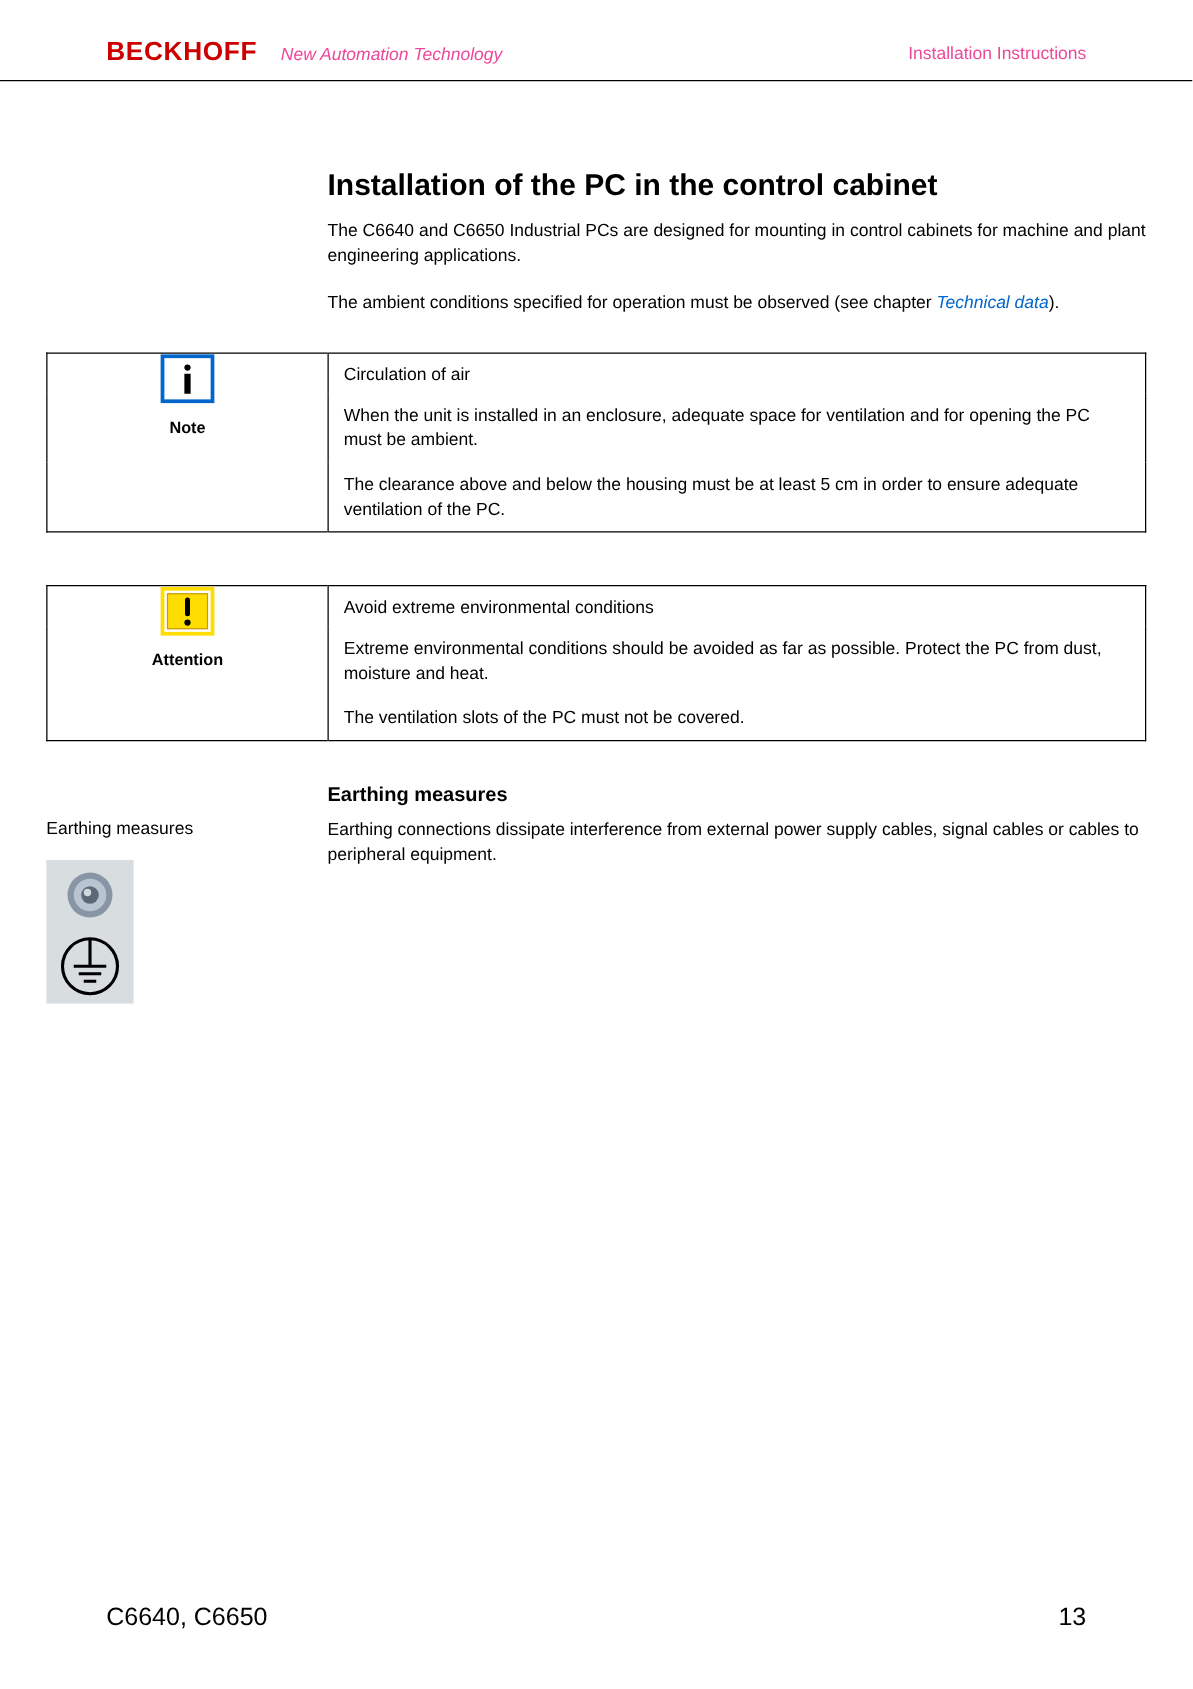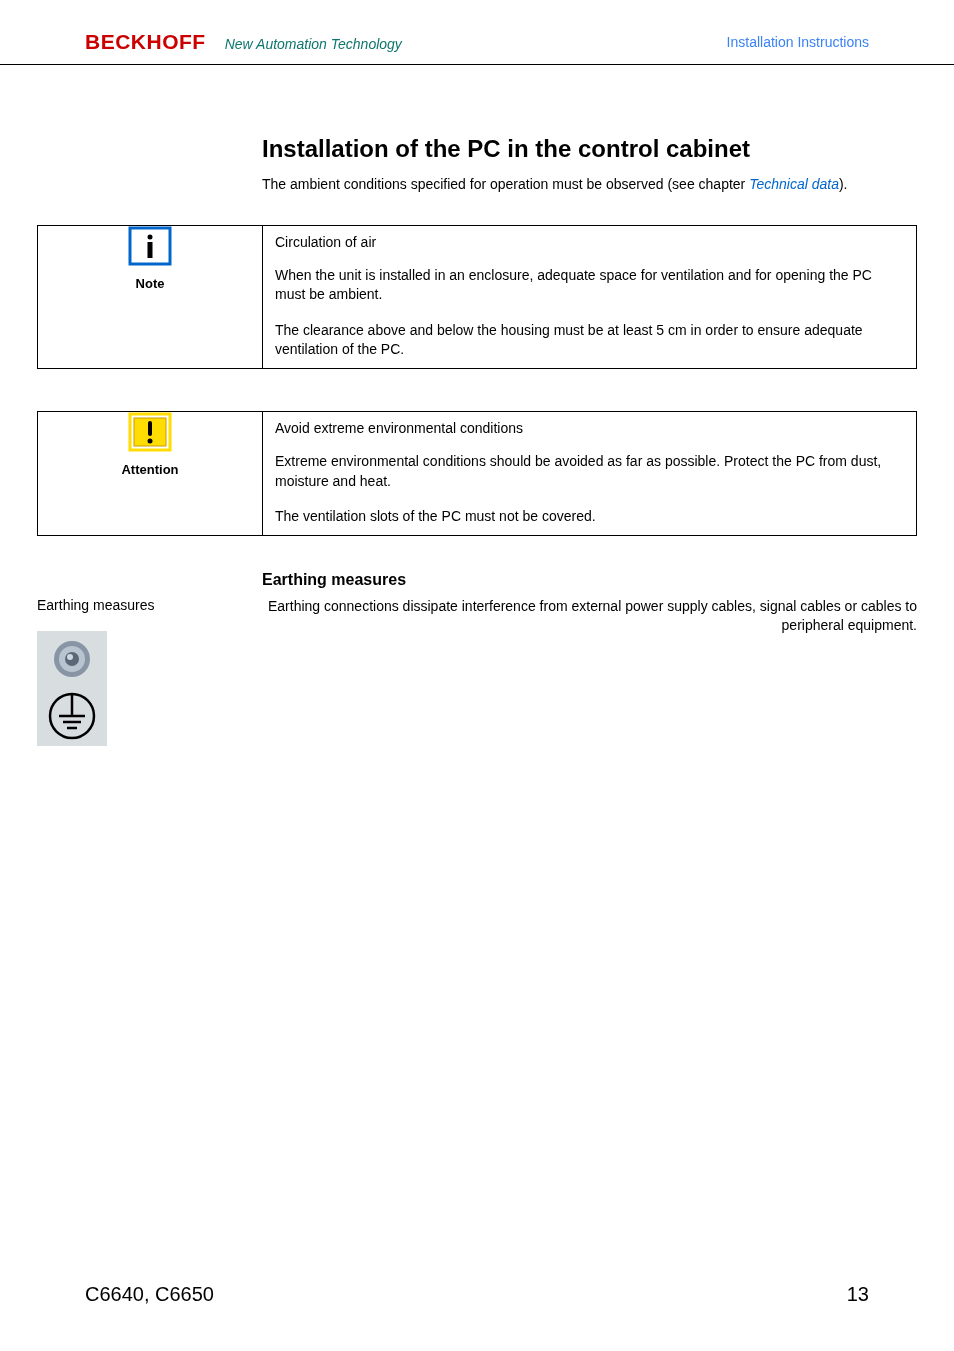--- a/index.html
+++ b/index.html
@@ -28,28 +28,28 @@
       align-items: baseline;
       gap: 11px;
     }
     .logo-beckhoff {
       color: #cc0000;
       font-weight: bold;
       font-size: 21px;
       letter-spacing: 0.5px;
     }
     .logo-tagline {
-      color: #0f766e;
+      color: #ec4899;
       font-size: 14px;
       margin-left: 8px;
       font-style: italic;
     }
     .header-right {
       font-size: 14px;
-      color: #3b82f6;
+      color: #ec4899;
     }
     .content {
       padding: 0 37px;
     }
     .main-heading {
       font-size: 24px;
       font-weight: bold;
       margin-top: 70px;
       margin-left: 225px;
       margin-bottom: 12px;
@@ -118,21 +118,20 @@
       font-size: 14px;
       padding-right: 15px;
     }
     .side-content {
       flex: 1;
       font-size: 14px;
       line-height: 1.4;
     }
     .side-content p {
       margin-bottom: 18px;
-      text-align: right;
     }
     .earthing-image {
       width: 70px;
       margin-top: 18px;
     }
     .page-footer {
       position: absolute;
       bottom: 45px;
       left: 85px;
       right: 85px;
@@ -150,20 +149,21 @@
 <div class="page-header">
   <div class="logo">
     <span class="logo-beckhoff">BECKHOFF</span>
     <span class="logo-tagline">New Automation Technology</span>
   </div>
   <div class="header-right">Installation Instructions</div>
 </div>
 
 <div class="content">
   <h1 class="main-heading">Installation of the PC in the control cabinet</h1>
+  <p class="intro-para">The C6640 and C6650 Industrial PCs are designed for mounting in control cabinets for machine and plant engineering applications.</p>
   <p class="intro-para">
     <span>The ambient conditions specified for operation must be observed (see chapter </span><a class="text-link">Technical data</a><span>).</span>
   </p>
 
   <table class="callout-table">
     <tbody>
         <tr>
       <td class="callout-icon-cell" rowspan="3">
         <span class="note-icon">
           <svg width="44" height="40" viewBox="0 0 44 40">

